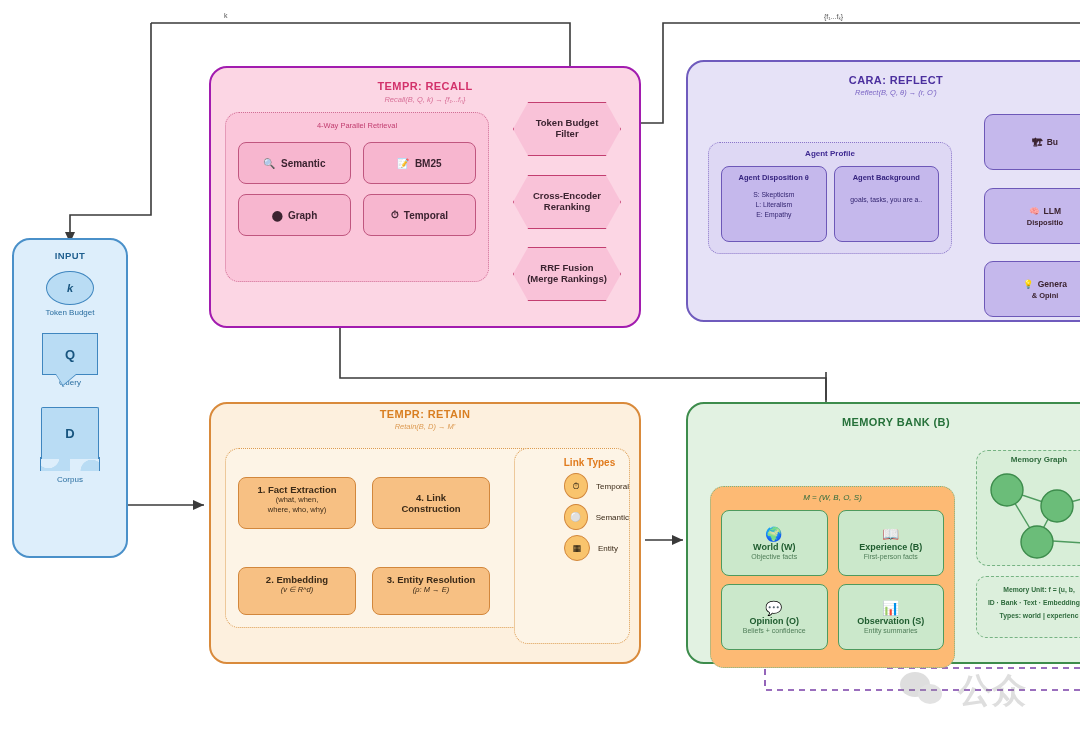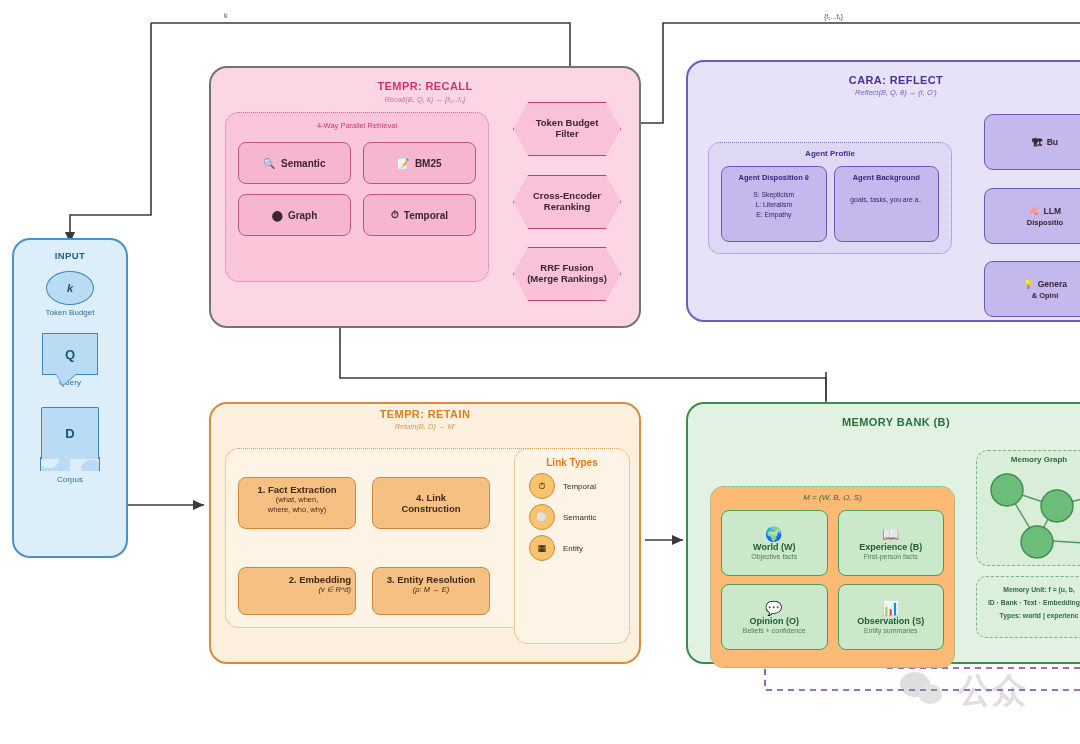--- a/index.html
+++ b/index.html
@@ -60,21 +60,21 @@
     content: ""; position: absolute; left: -1.6px; right: -1.6px; bottom: -12px; height: 14px;
     background:
       radial-gradient(circle at 25% 0%, transparent 11px, #b9dcf4 11.5px) 0 0/50% 100% no-repeat,
       radial-gradient(circle at 75% 100%, #b9dcf4 11px, transparent 11.5px) 100% 0/50% 100% no-repeat;
     border-left: 1.6px solid #3f86bf; border-right: 1.6px solid #3f86bf;
   }
 
   
   #recall-panel {
     left: 209px; top: 66px; width: 432px; height: 262px;
-    background: #fcd6e4; border: 2px solid #737373;
+    background: #fcd6e4; border: 2px solid #a21caf;
   }
   #recall-panel .panel-title { color: #d2326b; font-size: 11px; margin-top: 12px; }
   #recall-panel .panel-sub { color: #d76e96; font-size: 7.5px; margin-top: 2px; }
   #fourway {
     position: absolute; left: 14px; top: 44px; width: 264px; height: 170px;
     border: 1.8px dotted #d06f96; border-radius: 14px; background: #fbc6da;
     padding-top: 8px;
   }
   #fourway .sec-title { text-align: center; font-size: 7.5px; font-weight: normal; color: #c13d6f; }
   .retr-grid {
@@ -139,26 +139,26 @@
     border: 1.8px dotted #dd9b4e; border-radius: 14px; background: #fdf4e6;
   }
   .step {
     position: absolute; width: 118px; background: #f7c083; border: 1.4px solid #d2873c;
     border-radius: 8px; text-align: center; color: #3b2a18; padding: 6px 4px;
   }
   .step .s-t { font-size: 9.5px; font-weight: bold; line-height: 1.2; }
   .step .s-s { font-size: 7.5px; line-height: 1.25; }
   .step .s-i { font-size: 7.5px; font-style: italic; }
   #st1 { left: 12px; top: 28px; height: 52px; }
-  #st2 { left: 12px; top: 118px; height: 48px; text-align: right; }
+  #st2 { left: 12px; top: 118px; height: 48px; }
   #st3 { left: 146px; top: 118px; height: 48px; }
   #st4 { left: 146px; top: 28px; height: 52px; display:flex; align-items:center; justify-content:center;}
   #linktypes {
     position: absolute; left: 303px; top: 44px; width: 116px; height: 196px;
-    border: 1.8px dotted #dd9b4e; border-radius: 14px; background: #fdf4e6; padding-top: 8px;
+    border: 1.8px dotted #dd9b4e; border-radius: 14px; background: #fdf4e6; padding-top: 8px; padding-left: 35px;
   }
   #linktypes .sec-title { text-align: center; font-size: 10px; font-weight: bold; color: #e07b1e; }
   .lt-row { display: flex; align-items: center; gap: 8px; padding: 5px 0 0 14px; }
   .lt-dot {
     width: 26px; height: 26px; border-radius: 50%; background: #f9c46d;
     border: 1.3px solid #d2873c; display: flex; align-items: center; justify-content: center;
     font-size: 9px;
   }
   .lt-lab { font-size: 8px; color: #3b2a18; }
 

